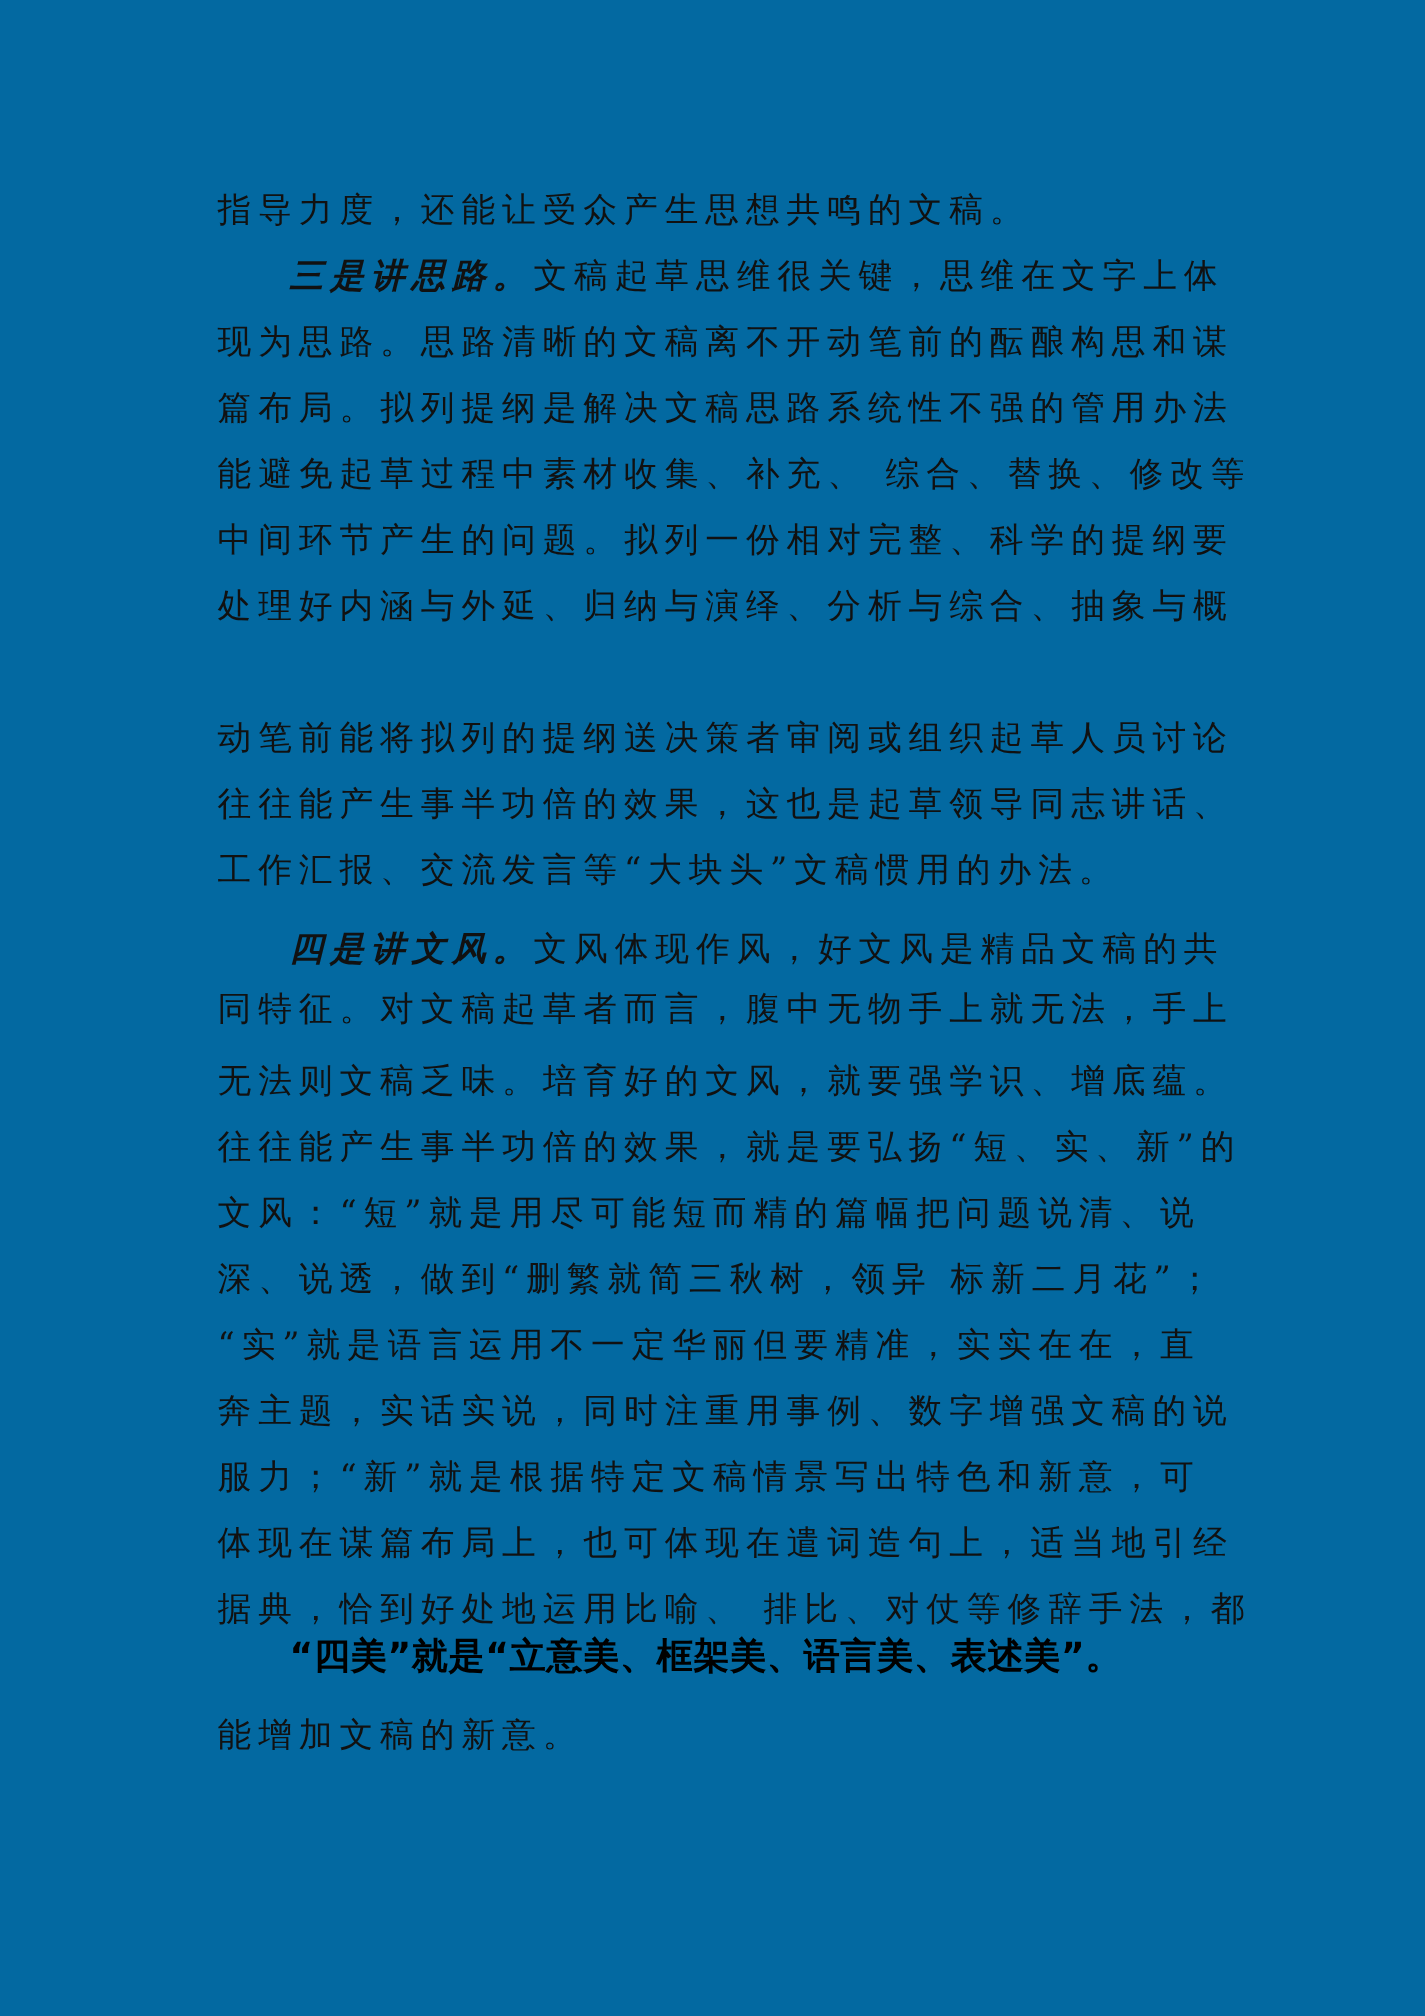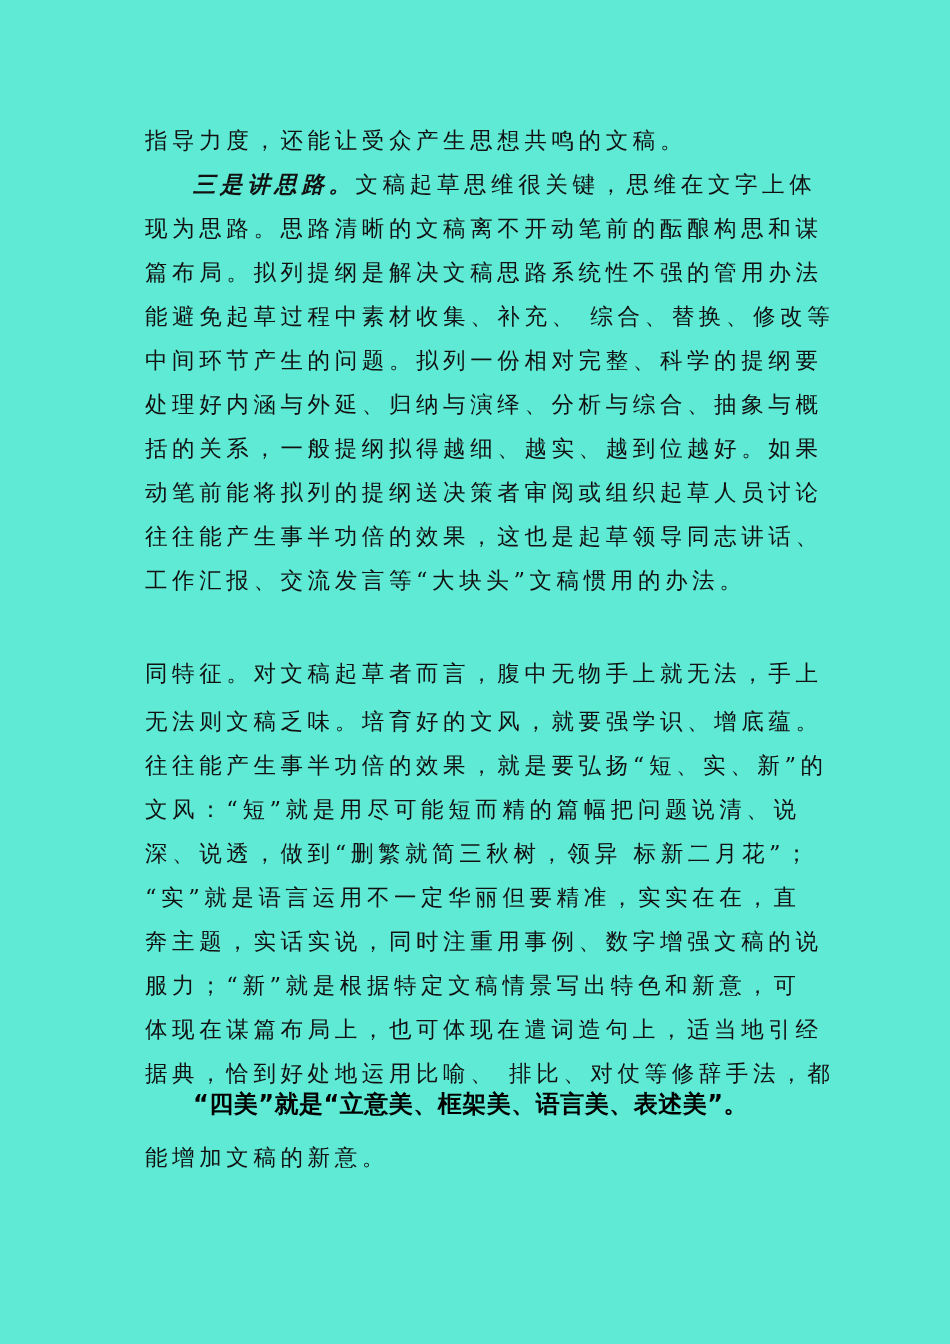--- a/index.html
+++ b/index.html
@@ -1,17 +1,17 @@
 <!DOCTYPE html>
 <html><head>
   <meta charset="utf-8">
   <style>
     html, body { margin:0; padding:0; background:#ffffff; }
     body { width:950px; height:1344px; position:relative; overflow:hidden; }
-    .page { position:absolute; left:0; top:0; width:950px; height:1344px; background:#5eead4; }
+    .page { position:absolute; left:0; top:0; width:950px; height:1344px; background:#0369a1; }
     .line {
       position:absolute; left:145px; width:665px; height:34px; line-height:34px;
       font-family:"DejaVu Serif","Liberation Serif",serif; font-size:22.5px;
       color:#111; white-space:nowrap; letter-spacing:4.6px;
     }
     .line.indent { left:193px; width:617px; }
     .lead { font-weight:bold;font-style:italic; }
     .final {
       position:absolute; left:193px; top:1084px; height:40px; line-height:40px;
       font-family:"DejaVu Sans","Liberation Sans",sans-serif; font-size:24px;
@@ -23,25 +23,25 @@
 
 <div class="page">
   <div class="line" style="top:123px">指导力度，还能让受众产生思想共鸣的文稿。</div>
 
   <div class="line indent" style="top:167px"><span class="lead">三是讲思路。</span><span>文稿起草思维很关键，思维在文字上体</span></div>
   <div class="line" style="top:211px">现为思路。思路清晰的文稿离不开动笔前的酝酿构思和谋</div>
   <div class="line" style="top:255px">篇布局。拟列提纲是解决文稿思路系统性不强的管用办法</div>
   <div class="line" style="top:299px">能避免起草过程中素材收集、补充、 综合、替换、修改等</div>
   <div class="line" style="top:343px">中间环节产生的问题。拟列一份相对完整、科学的提纲要</div>
   <div class="line" style="top:387px">处理好内涵与外延、归纳与演绎、分析与综合、抽象与概</div>
-  <div class="line" style="top:431px">括的关系，一般提纲拟得越细、越实、越到位越好。如果</div>
   <div class="line" style="top:475px">动笔前能将拟列的提纲送决策者审阅或组织起草人员讨论</div>
   <div class="line" style="top:519px">往往能产生事半功倍的效果，这也是起草领导同志讲话、</div>
   <div class="line" style="top:563px">工作汇报、交流发言等“大块头”文稿惯用的办法。</div>
 
+  <div class="line indent" style="top:616px"><span class="lead">四是讲文风。</span><span>文风体现作风，好文风是精品文稿的共</span></div>
   <div class="line" style="top:656px">同特征。对文稿起草者而言，腹中无物手上就无法，手上</div>
   <div class="line" style="top:704px">无法则文稿乏味。培育好的文风，就要强学识、增底蕴。</div>
   <div class="line" style="top:748px">往往能产生事半功倍的效果，就是要弘扬“短、实、新”的</div>
   <div class="line" style="top:792px">文风：“短”就是用尽可能短而精的篇幅把问题说清、说</div>
   <div class="line" style="top:836px">深、说透，做到“删繁就简三秋树，领异 标新二月花”；</div>
   <div class="line" style="top:880px">“实”就是语言运用不一定华丽但要精准，实实在在，直</div>
   <div class="line" style="top:924px">奔主题，实话实说，同时注重用事例、数字增强文稿的说</div>
   <div class="line" style="top:968px">服力；“新”就是根据特定文稿情景写出特色和新意，可</div>
   <div class="line" style="top:1012px">体现在谋篇布局上，也可体现在遣词造句上，适当地引经</div>
   <div class="line" style="top:1056px">据典，恰到好处地运用比喻、 排比、对仗等修辞手法，都</div>

